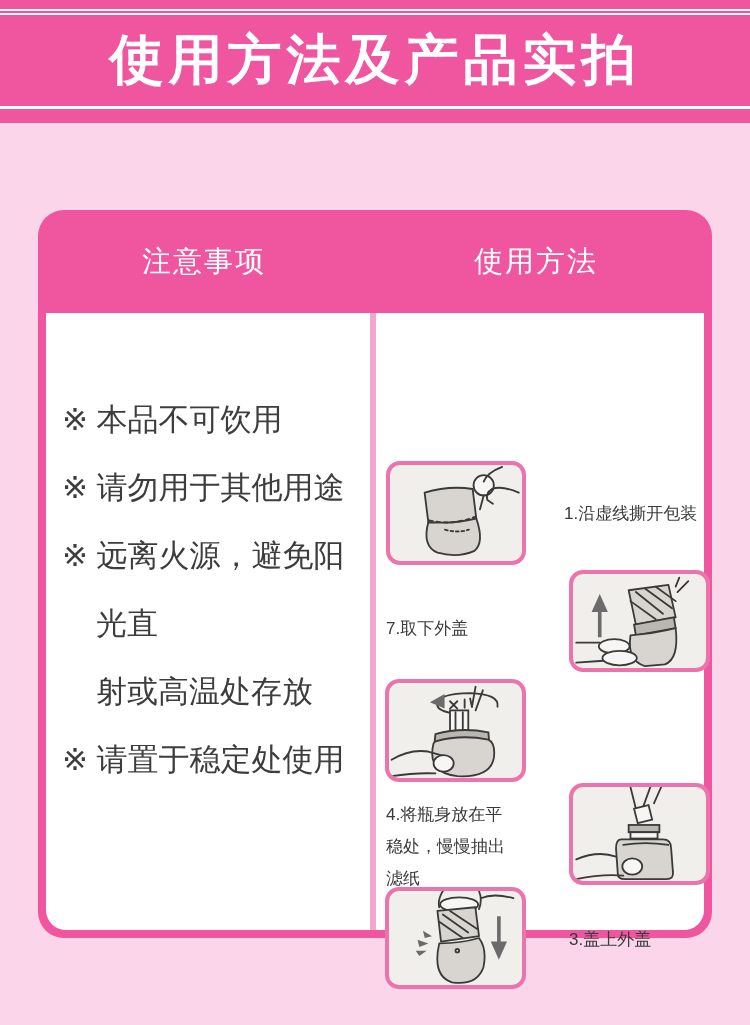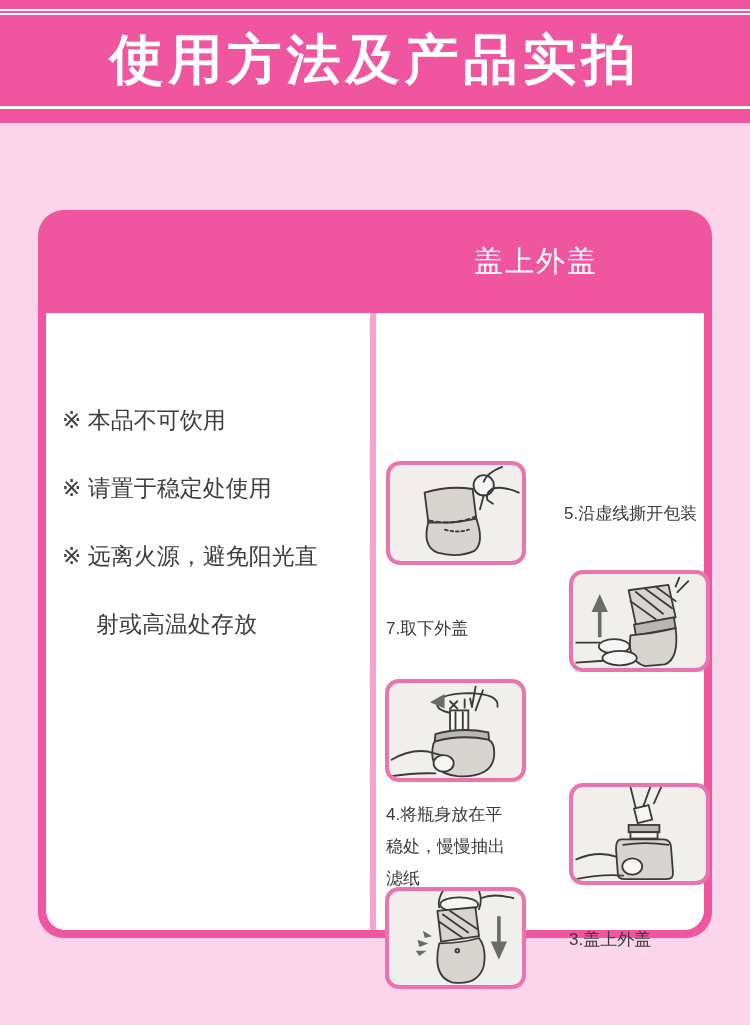--- a/index.html
+++ b/index.html
@@ -46,21 +46,21 @@
     background:#ffffff;
     border-bottom-left-radius:20px;border-bottom-right-radius:20px;
   }
   .divider{
     position:absolute;left:324px;top:0;width:6px;height:617px;background:#f3a6d0;
   }
 
   
   .precautions{
     position:absolute;left:16px;top:73px;width:302px;
-    color:#3d3d3d;font-size:23px;line-height:68px;
+    color:#3d3d3d;font-size:31px;line-height:68px;
   }
   .precaution-item{
     padding-left:34px;text-indent:-34px;white-space:pre-line;
   }
 
   
   .steps-panel{position:absolute;left:330px;top:103px;width:336px;height:617px;}
   .illus{
     position:absolute;background:#f1efeb;border:4px solid #ec74ad;border-radius:14px;
     box-sizing:border-box;overflow:hidden;
@@ -97,49 +97,51 @@
   <div class="strip s-white2"></div>
   <div class="strip s-main"></div>
   <div class="strip s-white3"></div>
   <div class="strip s-pink3"></div>
   <div class="banner-title">使用方法及产品实拍</div>
 </div>
 
 <div class="abs card">
 
   <div class="card-titles">
-    <div class="card-title right-t">盖上外盖</div>
+    <div class="card-title left-t">注意事项</div>
+    <div class="card-title right-t">使用方法</div>
   </div>
 
   <div class="card-body">
     <div class="divider"></div>
 
     <div class="precautions">
       <div class="precaution-item">※ 本品不可饮用</div>
-      <div class="precaution-item">※ 请置于稳定处使用</div>
+      <div class="precaution-item">※ 请勿用于其他用途</div>
       <div class="precaution-item">※ 远离火源，避免阳光直
 射或高温处存放</div>
+      <div class="precaution-item">※ 请置于稳定处使用</div>
     </div>
 
     <div class="steps-panel">
 
       <div class="illus" id="img1">
         <svg viewBox="0 0 140 104">
           <path class="gfill" d="M36,30 Q62,22 88,26 L92,58 Q64,66 40,62 Z"></path>
           <path class="gfill" d="M40,62 Q33,88 50,95 Q72,101 90,93 Q101,84 92,58 Q66,64 40,62 Z"></path>
           <path class="line" d="M41,60 Q66,66 91,56" stroke-dasharray="4 4"></path>
           <path class="line" d="M58,70 Q72,74 84,70" stroke-dasharray="3 3"></path>
           <circle class="wfill" cx="100" cy="22" r="11"></circle>
           <path class="line" d="M100,33 L96,48"></path>
           <path class="line" d="M120,2 Q104,8 100,18"></path>
           <path class="line" d="M138,30 Q120,22 109,26"></path>
           <path class="line" d="M109,26 Q102,30 104,38 L110,42"></path>
         </svg>
       </div>
-      <div class="step-label" id="lab1">5.沿虚线撕开包装</div>
+      <div class="step-label" id="lab1">1.沿虚线撕开包装</div>
 
       <div class="illus" id="img2">
         <svg viewBox="0 0 140 104">
           <line class="arrowline" x1="26" y1="70" x2="26" y2="38"></line>
           <polygon class="arrow" points="17,42 26,22 35,42"></polygon>
           <path class="gfill" d="M58,18 L102,12 L110,48 L66,56 Z"></path>
           <path class="line" d="M66,20 L96,44 M76,16 L106,38 M60,30 L88,50 M88,14 L110,30"></path>
           <path class="dfill" d="M64,56 L108,48 L110,60 L66,68 Z"></path>
           <path class="gfill" d="M60,68 Q56,96 76,102 L98,100 Q114,94 110,60 Q86,66 60,68 Z"></path>
           <path class="line" d="M114,4 L110,14 M124,8 L112,20"></path>

